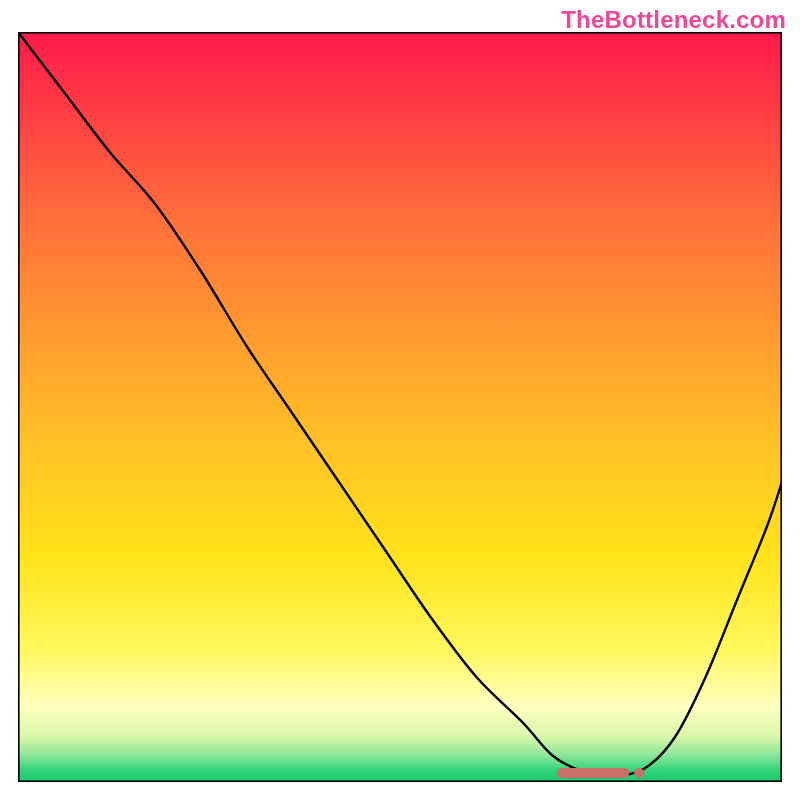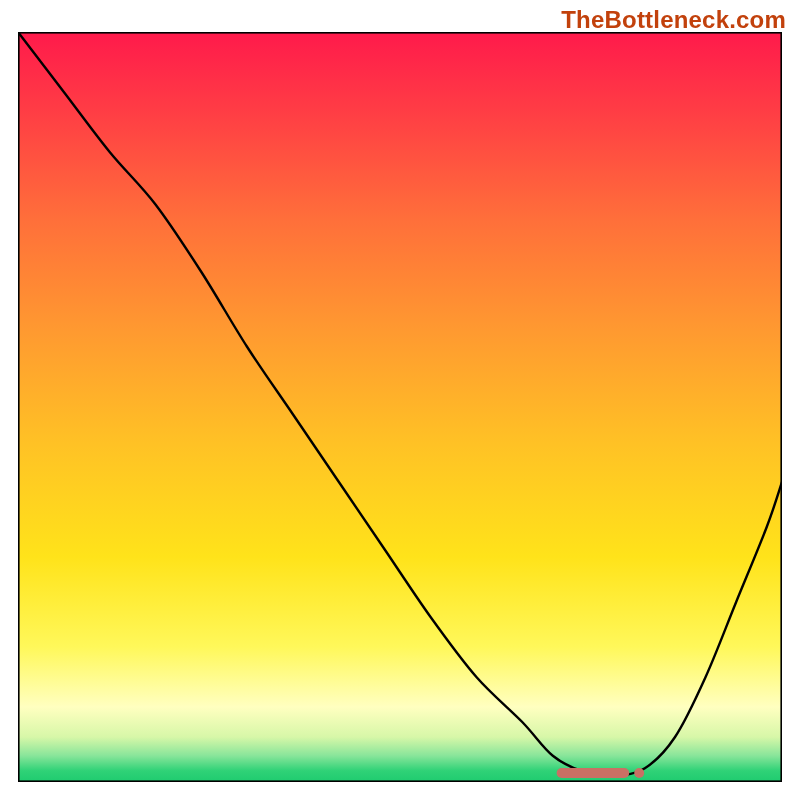--- a/index.html
+++ b/index.html
@@ -15,21 +15,21 @@
     position: relative;
     width: 800px;
     height: 800px;
   }
   .watermark {
     position: absolute;
     top: 6px;
     right: 14px;
     font-size: 24px;
     font-weight: bold;
-    color: #c2410c;
+    color: #ec4899;
     letter-spacing: 0.2px;
   }
   .plot-wrap {
     position: absolute;
     left: 18px;
     top: 32px;
     width: 764px;
     height: 750px;
   }
   svg { display: block; }

